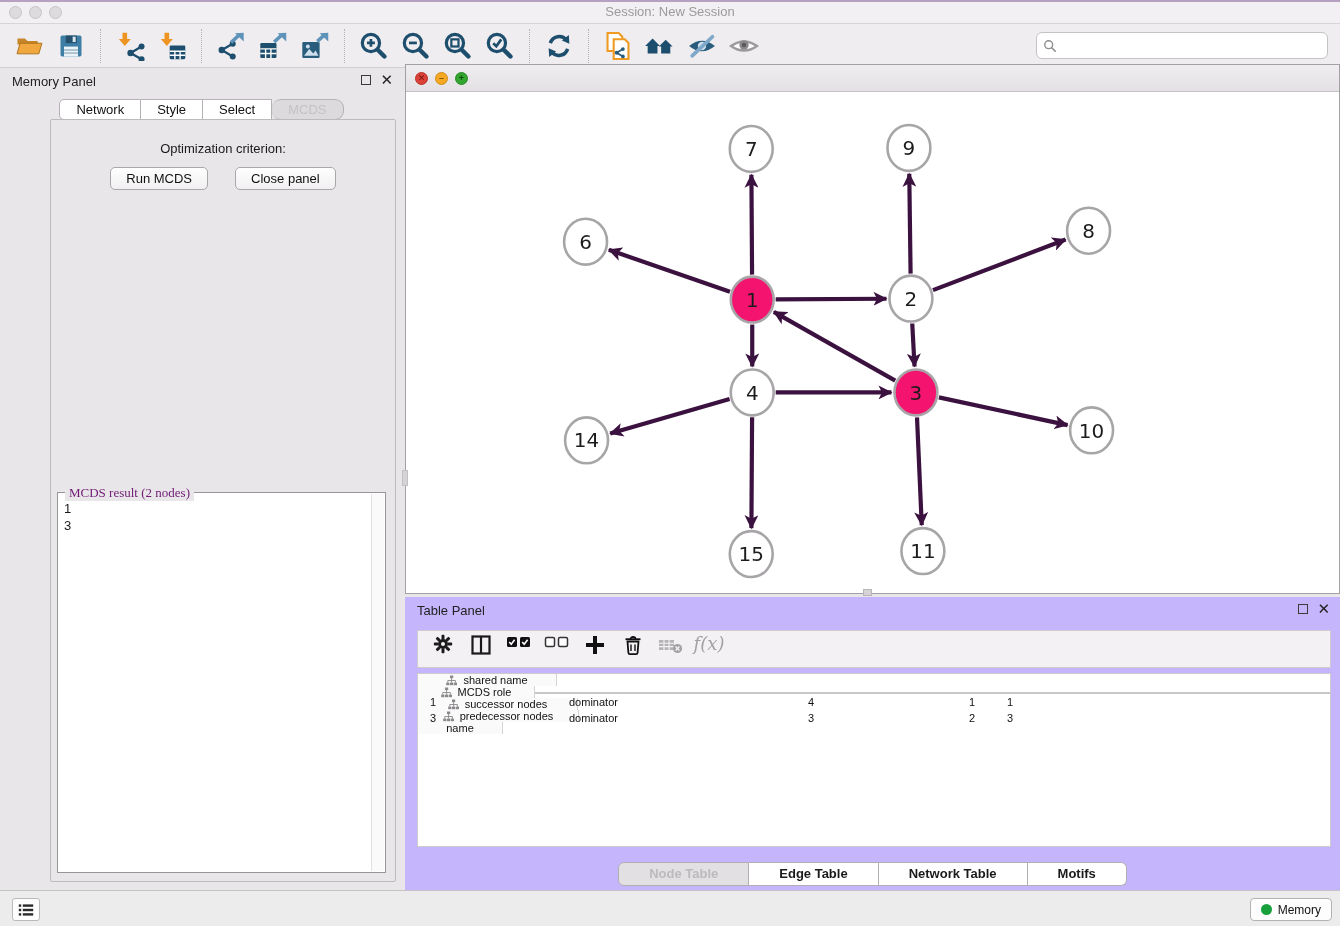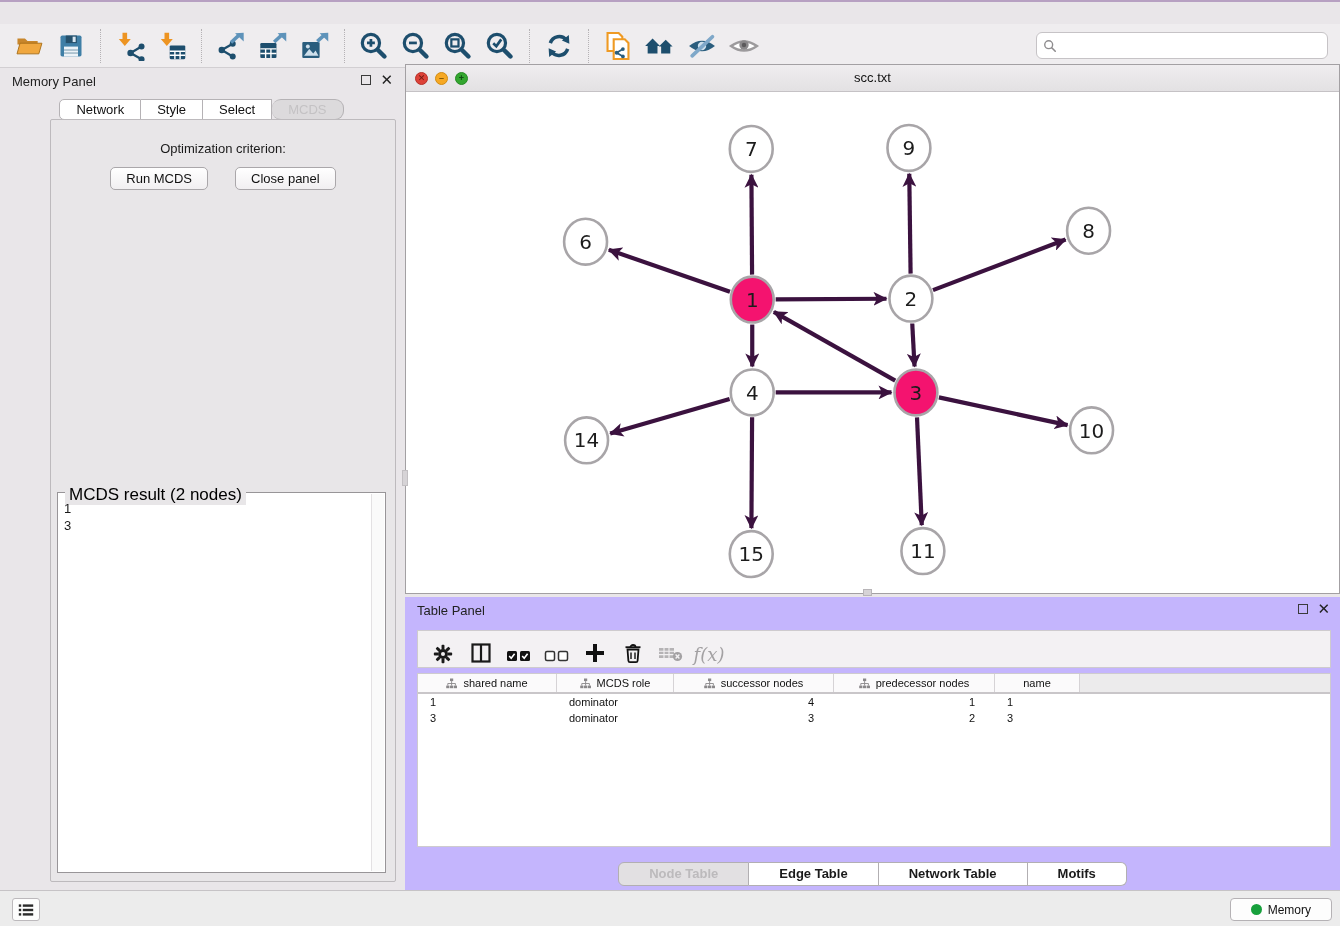--- a/index.html
+++ b/index.html
@@ -35,63 +35,71 @@
   .cp-tab:first-child{border-left:1px solid #b5b2b5;border-top-left-radius:5px;border-bottom-left-radius:5px;}
   .cp-tab:last-child{border-top-right-radius:5px;border-bottom-right-radius:5px;border-radius:9px;}
   .cp-tab.sel{background:#dcdadc;color:#c4c2c4;}
   .cp-content{position:absolute;top:51px;left:8px;right:7px;bottom:8px;background:#e8e6e8;border:1px solid #bdbabd;border-radius:2px;margin-left:42px;}
   .opt-label{margin-top:21px;text-align:center;font-size:13px;}
   .selectbox{position:relative;margin:7px auto 0;width:312px;height:23px;background:#fff;border:1px solid #b3b0b3;border-radius:6px;font-size:13px;line-height:21px;padding:0 26px 0 13px;box-shadow:0 1px 0 rgba(255,255,255,.6);}
   .sel-arrows{position:absolute;right:7px;top:4px;}
   .btn-row{display:flex;justify-content:center;gap:27px;margin-top:11px;}
   .pushbtn{height:23px;padding:0 15px;font-size:13px;background:linear-gradient(#ffffff,#f1eff1);border:1px solid #aaa7aa;border-radius:5px;color:#111;line-height:21px;}
   .result-group{position:absolute;left:6px;right:9px;top:372px;bottom:8px;border:1px solid #989598;background:#fff;}
-  .result-legend{position:absolute;top:-8px;left:7px;background:#e8e6e8;padding:0 4px;font-size:17px;color:#000000;}
+  .result-legend{position:absolute;top:-8px;left:7px;background:#e8e6e8;padding:0 4px;font-size:13px;color:#701a75;font-family:Liberation Serif, serif;}
   .result-text{position:absolute;inset:4px 14px 2px 6px;font-size:13px;line-height:17px;padding-top:3px;overflow:hidden;}
   .result-scroll{position:absolute;top:1px;bottom:1px;right:1px;width:13px;background:#fafafa;border-left:1px solid #e3e1e3;}
   
   .netwin{position:absolute;left:405px;top:62px;right:0;height:530px;border:1px solid #a3a0a3;background:#fff;}
   .netwin-titlebar{position:absolute;top:0;left:0;right:0;height:27px;background:linear-gradient(#efedef,#e3e1e3);border-bottom:1px solid #c5c2c5;}
   .netwin-title{position:absolute;left:0;right:0;top:5px;text-align:center;font-size:13px;color:#111;}
   .mac-group{position:absolute;left:9px;top:7px;display:flex;gap:7px;}
   .mac{width:13px;height:13px;border-radius:50%;font-size:9px;font-weight:bold;display:flex;align-items:center;justify-content:center;line-height:1;}
   .mac.red{background:#dd4238;border:1px solid #b63129;color:#701a12;}
   .mac.yel{background:#f6a823;border:1px solid #d18c13;color:#7c5404;}
   .mac.grn{background:#33a62f;border:1px solid #268a24;color:#0e4d12;}
   .netcanvas{position:absolute;top:28px;left:0;right:0;bottom:0;background:#fff;}
   .split-h{position:absolute;left:457px;bottom:-3px;width:9px;height:7px;background:#d6d3d6;border:1px solid #b8b5b8;}
   .split-v{position:absolute;left:-4px;top:405px;width:6px;height:16px;background:#d6d3d6;border:1px solid #c2bfc2;}
   
   .tpanel{position:absolute;left:405px;top:595px;right:0;bottom:36px;background:#c4b5fd;}
   .tp-toolbar{position:absolute;top:33px;left:12px;right:9px;height:38px;background:#f3f1f3;border:1px solid #cecbce;display:flex;align-items:center;padding:0 6px;}
-  .tp-btn{width:34px;height:32px;display:flex;align-items:flex-end;justify-content:center;margin:0 2px;}
+  .tp-btn{width:34px;height:32px;display:flex;align-items:flex-start;justify-content:center;margin:0 2px;}
   .fx{font-family:"DejaVu Serif","Liberation Serif",serif;font-style:italic;font-size:18px;color:#a3a1a3;}
   .tp-table{position:absolute;top:76px;left:12px;right:9px;height:174px;background:#fff;border:1px solid #cecbce;overflow:hidden;}
-  .thead{display:flex;height:20px;border-bottom:2px solid #c9c6c9;}
+  .thead{display:flex;height:20px;border-bottom:2px solid #c9c6c9;flex-direction:column;}
   .th{display:flex;align-items:center;justify-content:center;gap:6px;font-size:11px;color:#111;background:#fbfafb;border-right:1px solid #d6d3d6;flex:0 0 auto;}
   .th-fill{flex:1;background:#ecebec;}
   .trow{display:flex;height:16px;align-items:center;}
   .td{font-size:11px;color:#111;flex:0 0 auto;padding:0 12px;}
   .td.r{text-align:right;padding-right:20px;}
   .tp-tabs{position:absolute;bottom:4px;left:0;right:0;display:flex;justify-content:center;}
   .tp-tab{height:24px;line-height:22px;padding:0 30px;font-size:13px;font-weight:bold;background:#fff;border:1px solid #b2afb2;border-left:none;color:#1a1a1a;}
   .tp-tab:first-child{border-left:1px solid #b2afb2;border-top-left-radius:6px;border-bottom-left-radius:6px;}
   .tp-tab:last-child{border-top-right-radius:6px;border-bottom-right-radius:6px;}
   .tp-tab.sel{background:#e2e0e2;color:#bcbabc;}
   
   .statusbar{position:absolute;left:0;right:0;bottom:0;height:36px;background:#ececec;border-top:1px solid #c6c3c6;}
   .sb-left{position:absolute;left:12px;top:7px;width:28px;height:23px;background:#fdfdfd;border:1px solid #bcb9bc;border-radius:3px;display:flex;align-items:center;justify-content:center;}
-  .sb-mem{position:absolute;right:8px;top:7px;height:23px;background:#fdfdfd;border:1px solid #b5b2b5;border-radius:4px;display:flex;align-items:center;gap:6px;padding:0 20px;font-size:12px;color:#111;}
+  .sb-mem{position:absolute;right:8px;top:7px;height:23px;background:#fdfdfd;border:1px solid #b5b2b5;border-radius:4px;display:flex;align-items:center;gap:6px;padding:0 10px;font-size:12px;color:#111;}
   .mem-dot{width:11px;height:11px;border-radius:50%;background:#17a03c;}
 </style>
 </head>
 <body>
 
 <div class="app">
 
+  <div class="titlebar">
+    <div class="tl-group">
+      <div class="tl"></div>
+      <div class="tl"></div>
+      <div class="tl"></div>
+    </div>
+    <div class="title">Session: New Session</div>
+  </div>
 
   <div class="toolbar">
     <div class="tb-btn">
       <svg width="30" height="30" viewBox="0 0 26 26">
         <path d="M3 6.5 h6.5 l2.2 2.2 h8.8 v3 H3 z" fill="#c8862b"></path>
         <path d="M2.6 19.8 L5.2 10.6 h19 l-2.7 9.2 z" fill="#f0a73e" stroke="#a86f18" stroke-width="0.8"></path>
       </svg>
     </div>
     <div class="tb-btn">
       <svg width="28" height="28" viewBox="0 0 24 24">
@@ -264,21 +272,20 @@
     </div>
   </div>
 
   <div class="netwin">
     <div class="netwin-titlebar">
       <div class="mac-group">
         <div class="mac red">✕</div>
         <div class="mac yel">–</div>
         <div class="mac grn">+</div>
       </div>
-      <div class="netwin-title">scc.txt</div>
     </div>
     <div class="netcanvas">
       <svg id="graph-svg" width="100%" height="100%" viewBox="0 0 933 501">
         <defs>
           <marker id="arrow" markerUnits="userSpaceOnUse" markerWidth="18" markerHeight="14" refX="13" refY="7" orient="auto">
             <path d="M0,0 L14,7 L0,14 L3.5,7 Z" fill="#3b123f"></path>
           </marker>
         </defs>
         <g id="edge-layer">
             <line x1="345.83444119887247" y1="182.00062102973936" x2="345.1721811724644" y2="81.99935704211916" stroke="#3b123f" stroke-width="4.2" marker-end="url(#arrow)"></line>

